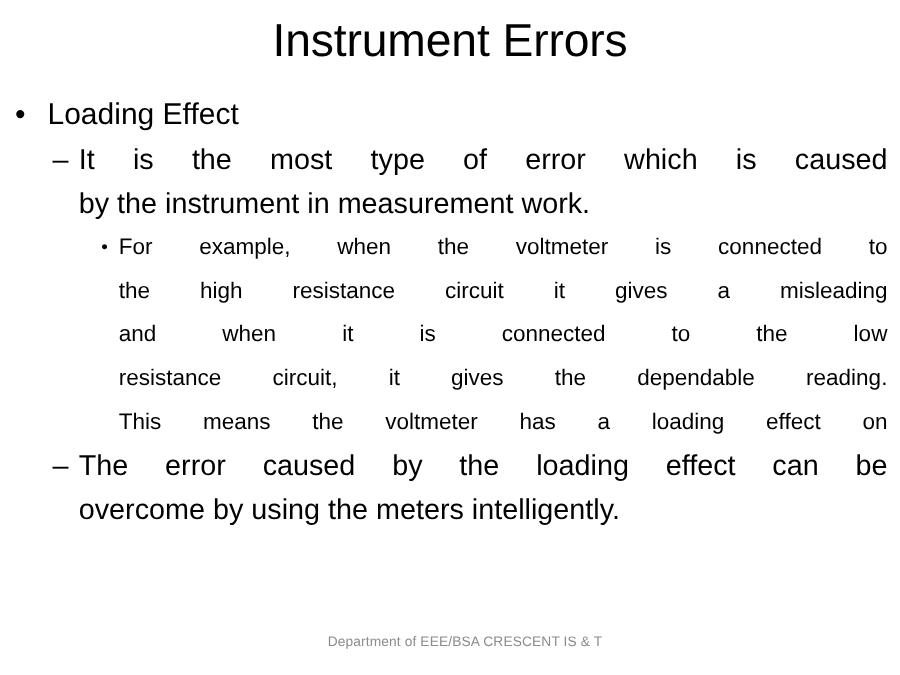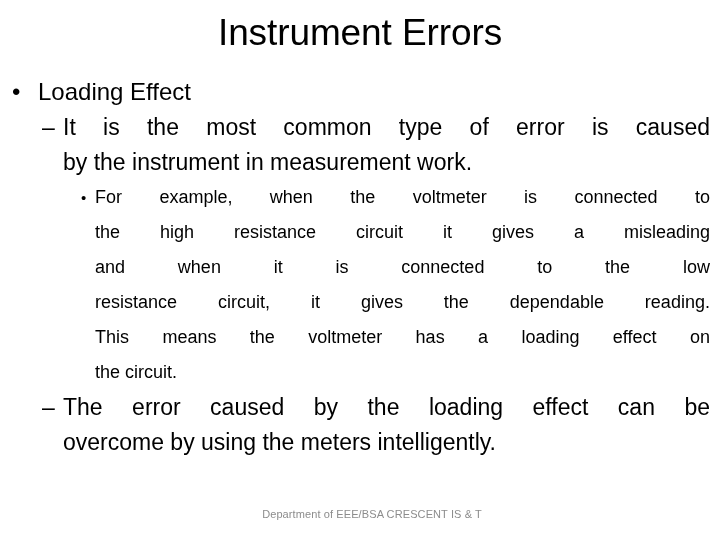--- a/index.html
+++ b/index.html
@@ -158,24 +158,24 @@
     </div>
 
     <div class="bullet-row lvl2">
       <div class="marker">–</div>
       <div class="btext">
         <div class="jline">
             <span>It</span>
             <span>is</span>
             <span>the</span>
             <span>most</span>
-            <span>common</span>
             <span>type</span>
             <span>of</span>
             <span>error</span>
+            <span>which</span>
             <span>is</span>
             <span>caused</span>
           </div>
         <div class="jline free">by the instrument in measurement work.</div>
       </div>
     </div>
 
     <div class="bullet-row lvl3">
       <div class="marker">•</div>
       <div class="btext">
@@ -222,21 +222,20 @@
             <span>This</span>
             <span>means</span>
             <span>the</span>
             <span>voltmeter</span>
             <span>has</span>
             <span>a</span>
             <span>loading</span>
             <span>effect</span>
             <span>on</span>
           </div>
-        <div class="jline free">the circuit.</div>
       </div>
     </div>
 
     <div class="bullet-row lvl2">
       <div class="marker">–</div>
       <div class="btext">
         <div class="jline">
             <span>The</span>
             <span>error</span>
             <span>caused</span>

